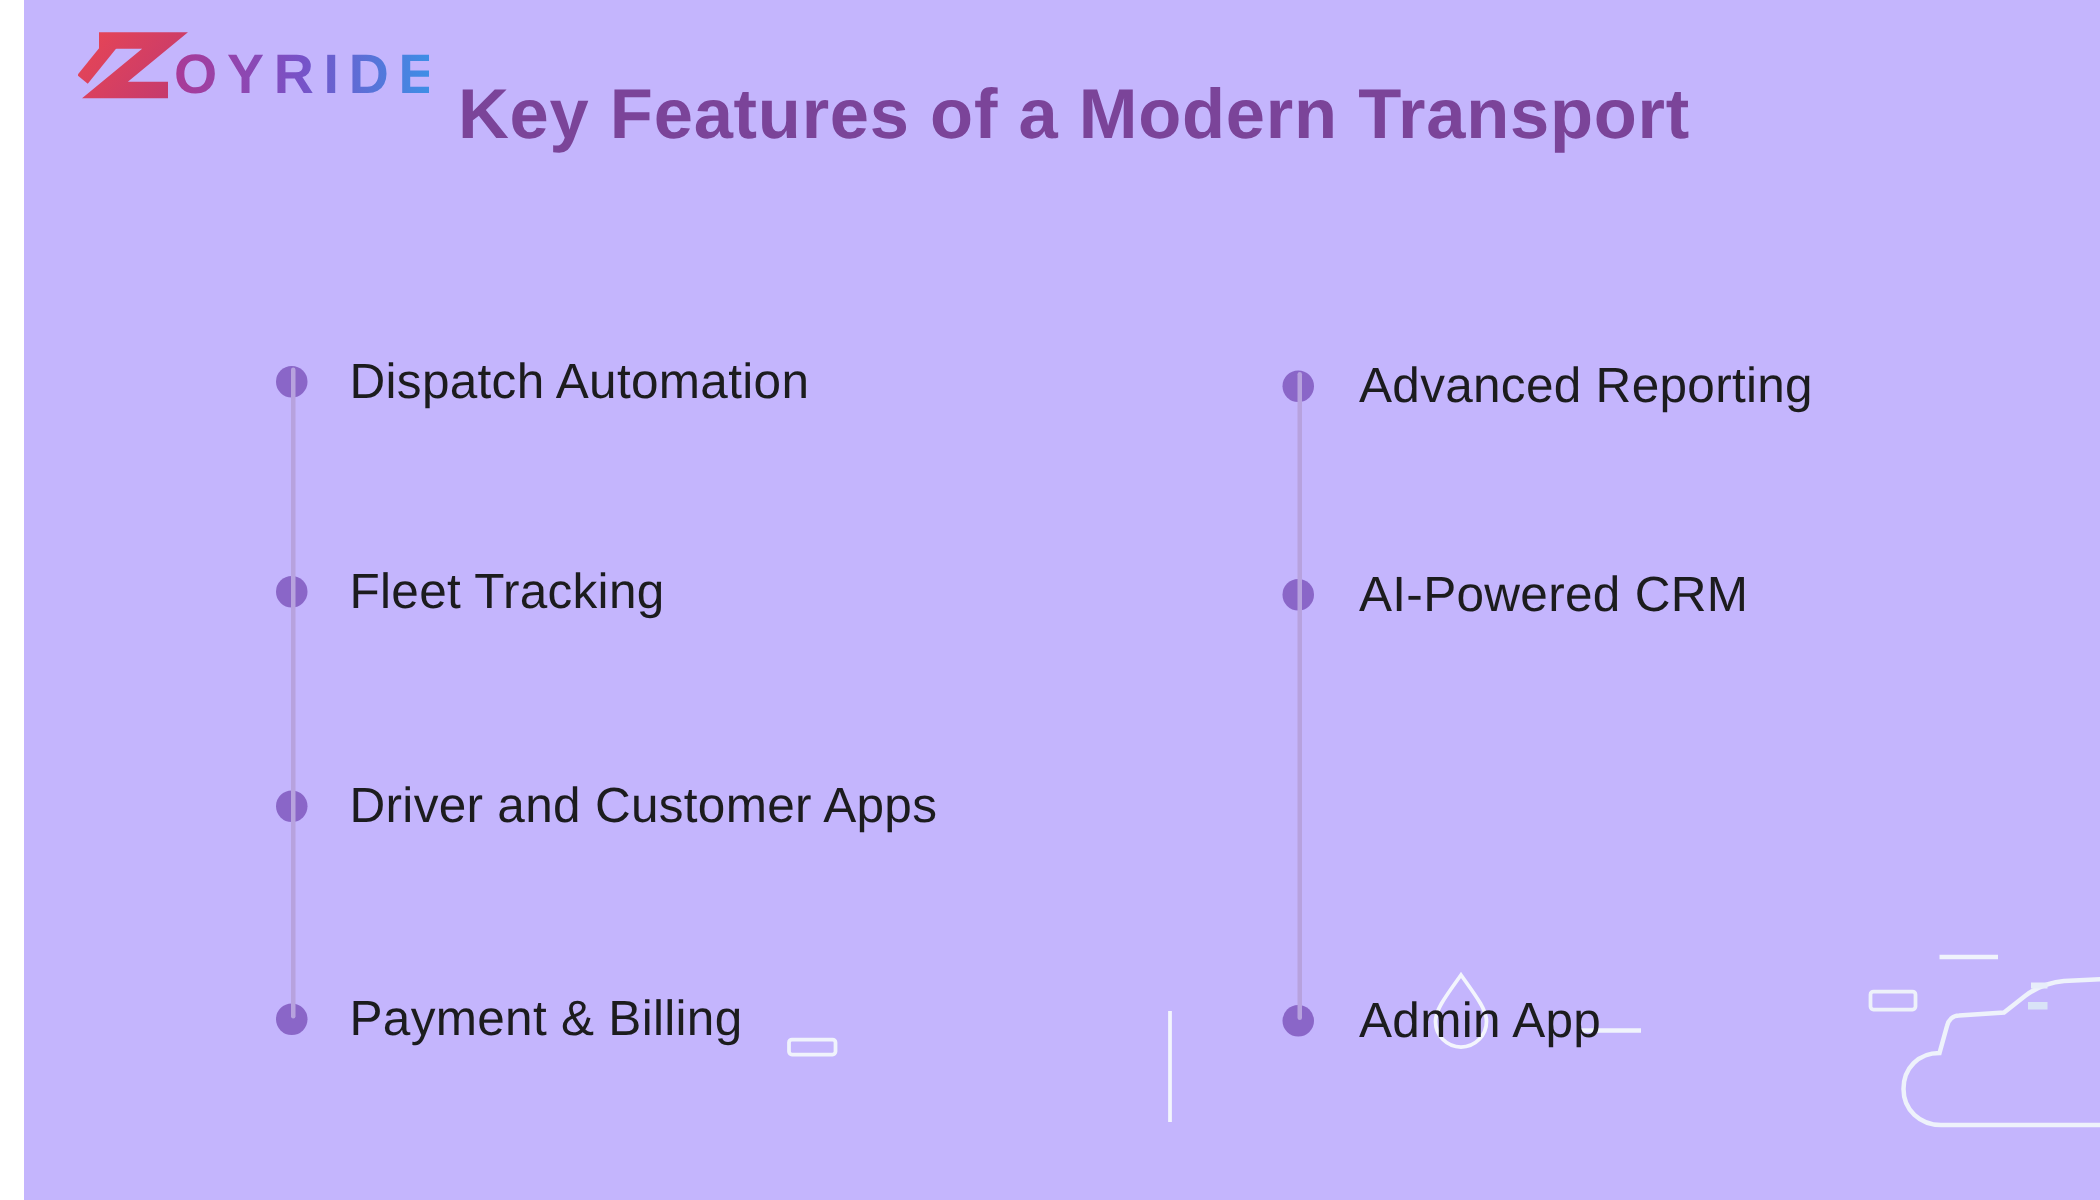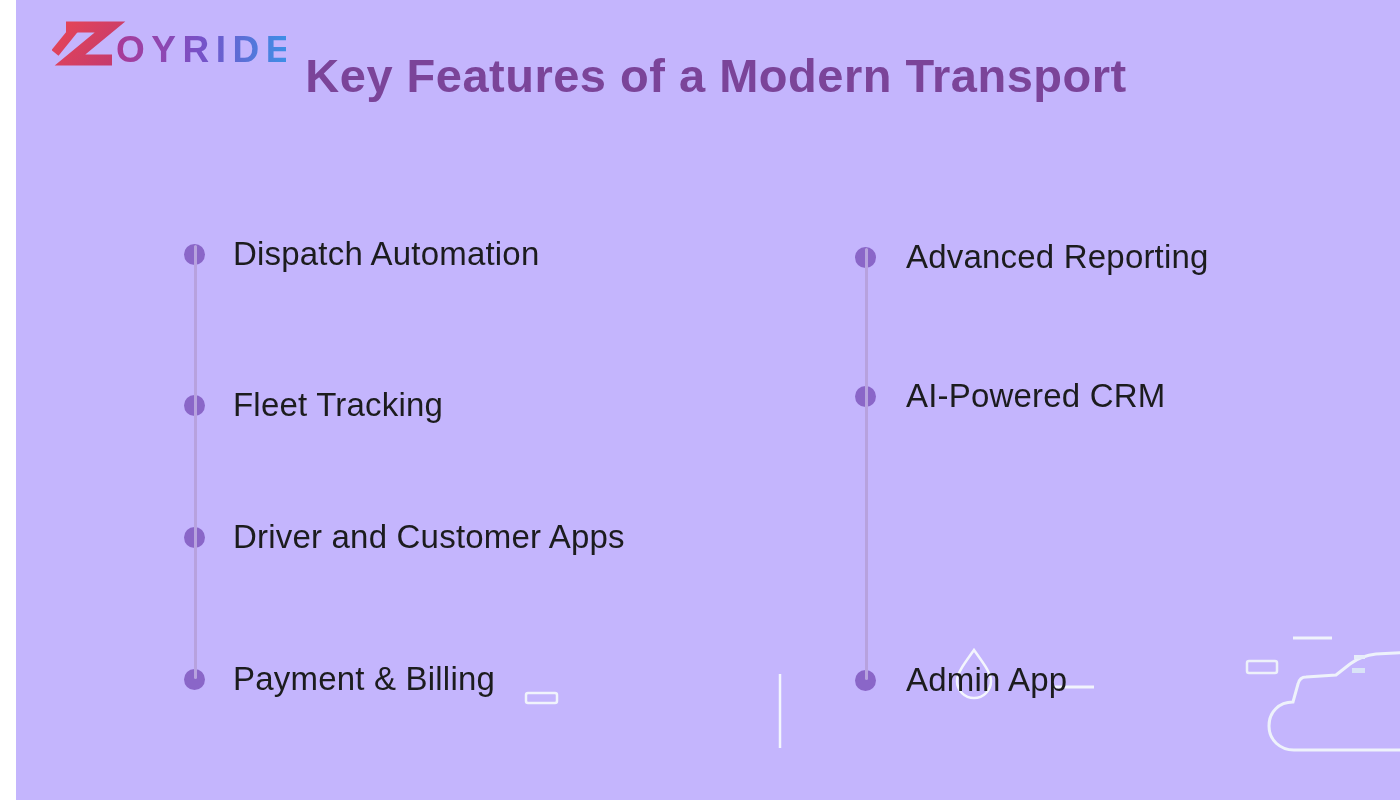--- a/index.html
+++ b/index.html
@@ -54,21 +54,21 @@
   .label{
     color:#1c1c1e;
     font-size:33px;
     letter-spacing:0.2px;
     white-space:nowrap;
   }
   .col-left  .label{margin-left:28px;}
   .col-right .label{margin-left:30px;}
 
   
-  .col-left  .r0{top:233px;} .col-left  .r1{top:384px;}
+  .col-left  .r0{top:233px;} .col-left  .r1{top:373px;}
   .col-left  .r2{top:516px;} .col-left  .r3{top:658px;}
   .col-right .r0{top:236px;} .col-right .r1{top:375px;}
   .col-right .r2{top:517px;} .col-right .r3{top:659px;justify-content:space-between;}
 </style>
 </head>
 <body>
 
 <div class="canvas">
 
   <svg class="watermark" viewBox="0 0 1400 800" aria-hidden="true">

